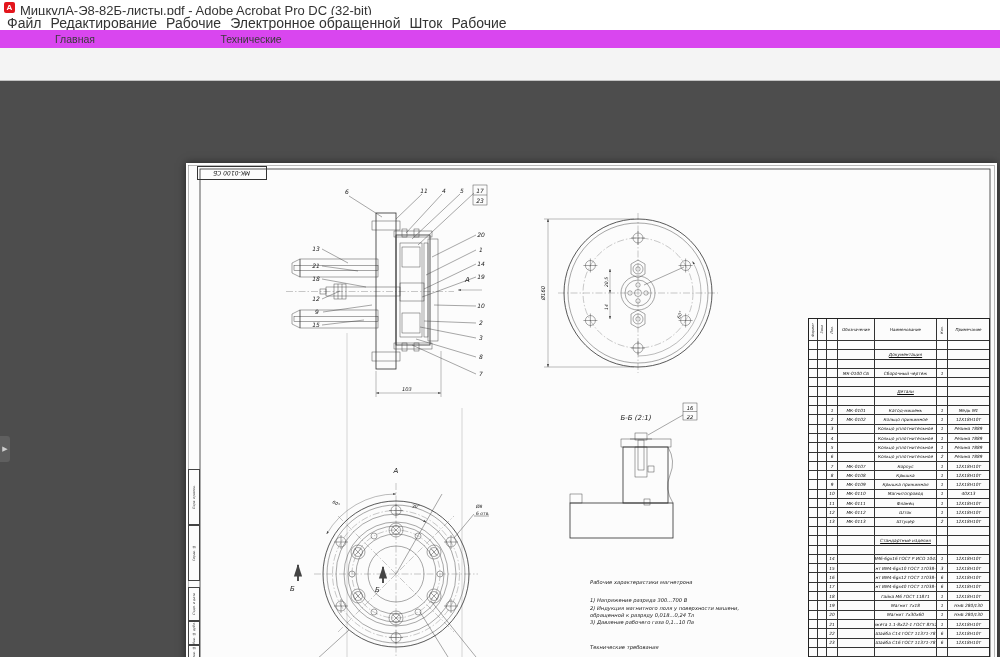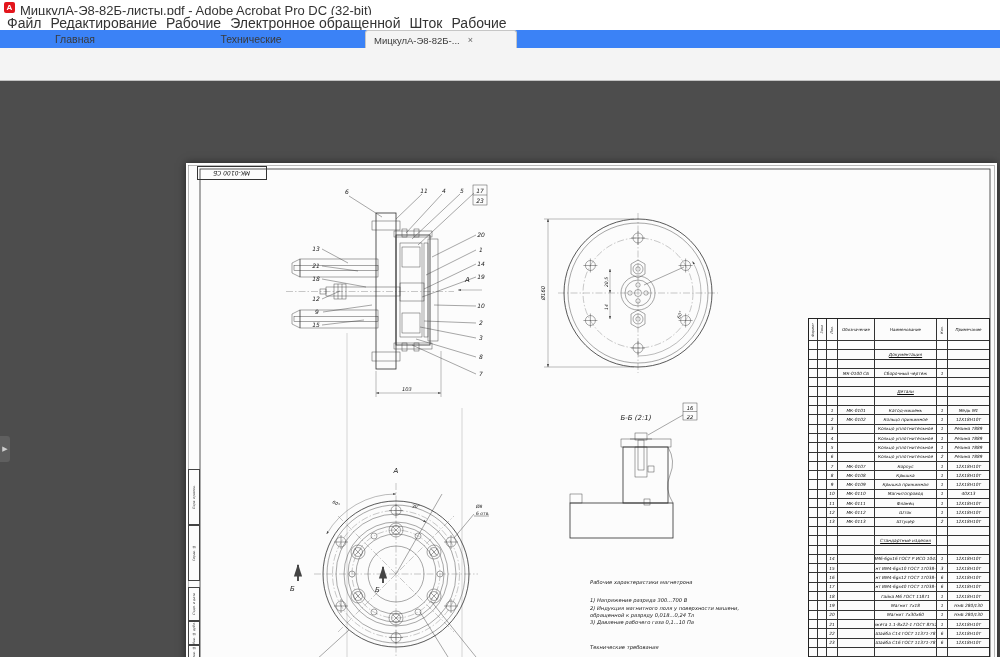--- a/index.html
+++ b/index.html
@@ -2,21 +2,21 @@
 <html><head>
 <meta charset="utf-8">
 <style>
   html,body{margin:0;padding:0;width:1000px;height:657px;overflow:hidden;
     font-family:"Liberation Sans",sans-serif;background:#4d4d4d;}
   .titlebar{position:absolute;left:0;top:0;width:1000px;height:15px;background:#fff;}
   .titlebar .appicon{position:absolute;left:4px;top:2px;width:11px;height:11px;background:#e3151c;border-radius:2px;color:#fff;font:bold 8px "Liberation Sans",sans-serif;text-align:center;line-height:11px;}
   .titlebar .ttext{position:absolute;left:20px;top:3px;font-size:13px;color:#333;}
   .menubar{position:absolute;left:0;top:15px;width:1000px;height:15px;background:#fff;display:flex;align-items:center;gap:9px;padding-left:7px;}
   .menubar span{font-size:14px;color:#333;white-space:nowrap;cursor:default;}
-  .tabbar{position:absolute;left:0;top:30px;width:1000px;height:18px;background:#3b82f6;border-bottom:1px solid #c6c6c6;text-decoration:underline;}
+  .tabbar{position:absolute;left:0;top:30px;width:1000px;height:18px;background:#d946ef;border-bottom:1px solid #c6c6c6;text-decoration:underline;}
   .tab{position:absolute;top:0;height:18px;font-size:10.5px;color:#3a3a3a;display:flex;align-items:center;justify-content:center;}
   .tab-home{left:30px;width:90px;}
   .tab-tools{left:186px;width:130px;}
   .tab-doc{left:365px;width:142px;background:#f4f4f4;border:1px solid #c6c6c6;border-bottom:none;border-radius:3px 3px 0 0;justify-content:flex-start;padding-left:8px;font-size:9.5px;}
   .tab-doc .x{margin-left:8px;color:#666;font-size:9px;}
   .toolbar{position:absolute;left:0;top:48px;width:1000px;height:32px;background:#f4f4f4;border-bottom:1px solid #c3c3c3;}
   .ti{position:absolute;top:55px;width:18px;height:18px;}
   .ti svg{width:18px;height:18px;}
   .sep{position:absolute;top:54px;width:1px;height:20px;background:#cfcfcf;}
   .pagebox{position:absolute;left:420px;top:56px;width:14px;height:14px;background:#fff;border:1px solid #ababab;font-size:8px;color:#333;text-align:center;line-height:14px;}
@@ -65,24 +65,20 @@
   <span>Редактирование</span>
   <span>Рабочие</span>
   <span>Электронное обращенной</span>
   <span>Шток</span>
   <span>Рабочие</span>
 </div>
 
 <div class="tabbar">
   <div class="tab tab-home">Главная</div>
   <div class="tab tab-tools">Технические</div>
-  <div class="tab tab-doc">
-    <span>МицкулА-Э8-82Б-...</span>
-    <span class="x">×</span>
-  </div>
 </div>
 
 <div class="toolbar">
   <div class="ti" style="left:8px">
     <svg viewBox="0 0 18 18">
         <g stroke="#bdbdbd" fill="none" stroke-width="1.2">
           <rect x="2.5" y="2.5" width="13" height="13" rx="1"></rect>
           <rect x="5.5" y="2.5" width="7" height="4.5"></rect>
           <rect x="5" y="9.5" width="8" height="6"></rect>
         </g>

